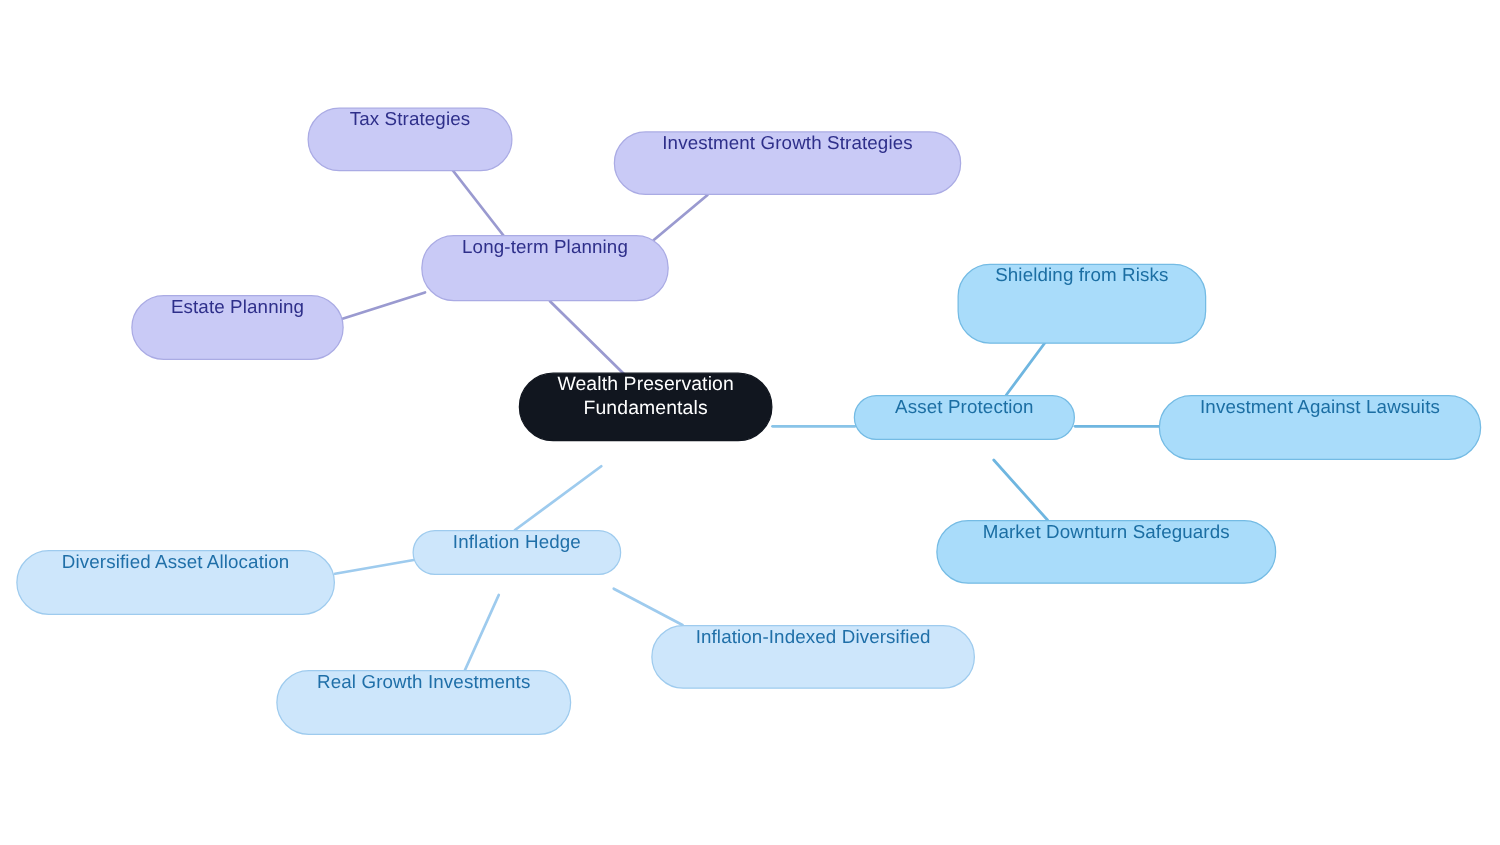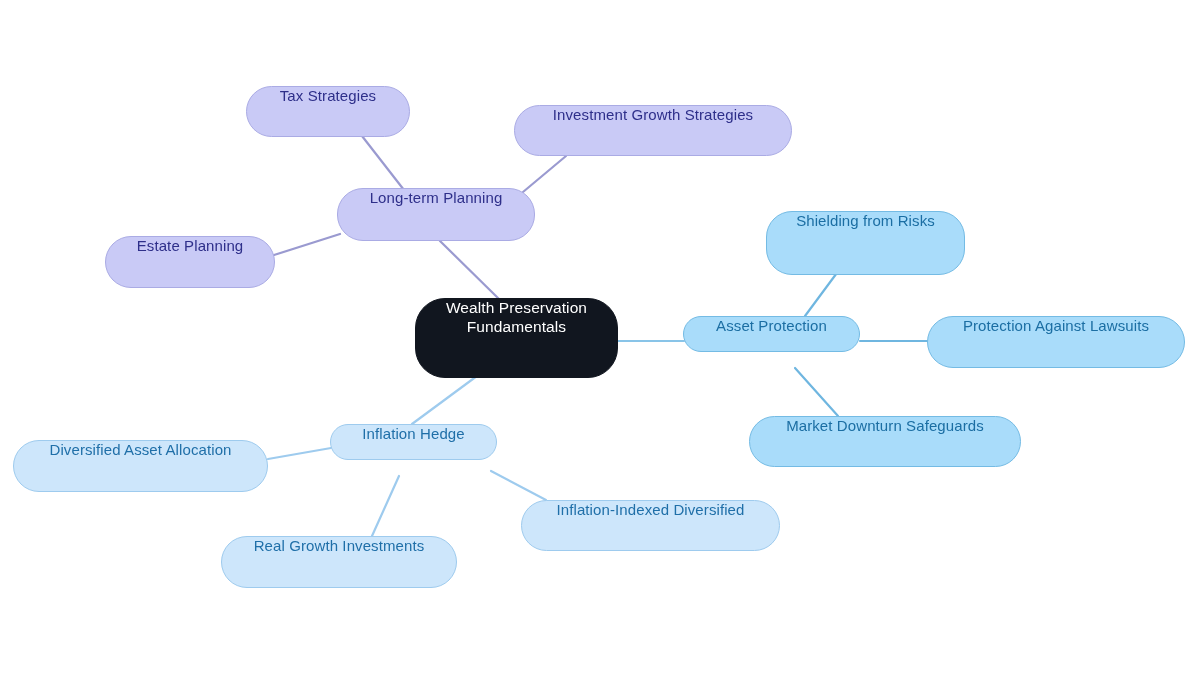--- a/index.html
+++ b/index.html
@@ -93,50 +93,50 @@
 
     <line x1="481" y1="373" x2="412" y2="424" stroke="#9ecbee" stroke-width="2.2" stroke-linecap="round"></line>
 
     <line x1="331" y1="448" x2="268" y2="459" stroke="#9ecbee" stroke-width="2.2" stroke-linecap="round"></line>
 
     <line x1="399" y1="476" x2="372" y2="536" stroke="#9ecbee" stroke-width="2.2" stroke-linecap="round"></line>
 
     <line x1="491" y1="471" x2="546" y2="500" stroke="#9ecbee" stroke-width="2.2" stroke-linecap="round"></line>
   </svg>
 
-  <div class="node node-root" style="left:415px; top:298px; width:203px; height:80px;">
+  <div class="node node-root" style="left:415px; top:298px; width:203px; height:55px;">
     <span>Wealth Preservation Fundamentals</span>
   </div>
 
   <div class="node node-purple" style="left:337px; top:188px; width:198px; height:53px;">
     <span>Long-term Planning</span>
   </div>
 
   <div class="node node-purple" style="left:246px; top:86px; width:164px; height:51px;">
     <span>Tax Strategies</span>
   </div>
 
-  <div class="node node-purple" style="left:514px; top:105px; width:278px; height:51px;">
+  <div class="node node-purple" style="left:491px; top:105px; width:278px; height:51px;">
     <span>Investment Growth Strategies</span>
   </div>
 
   <div class="node node-purple" style="left:105px; top:236px; width:170px; height:52px;">
     <span>Estate Planning</span>
   </div>
 
   <div class="node node-blue" style="left:683px; top:316px; width:177px; height:36px;">
     <span>Asset Protection</span>
   </div>
 
   <div class="node node-blue" style="left:766px; top:211px; width:199px; height:64px;">
     <span>Shielding from Risks</span>
   </div>
 
   <div class="node node-blue" style="left:927px; top:316px; width:258px; height:52px;">
-    <span>Protection Against Lawsuits</span>
+    <span>Investment Against Lawsuits</span>
   </div>
 
   <div class="node node-blue" style="left:749px; top:416px; width:272px; height:51px;">
     <span>Market Downturn Safeguards</span>
   </div>
 
   <div class="node node-lightblue" style="left:330px; top:424px; width:167px; height:36px;">
     <span>Inflation Hedge</span>
   </div>
 

